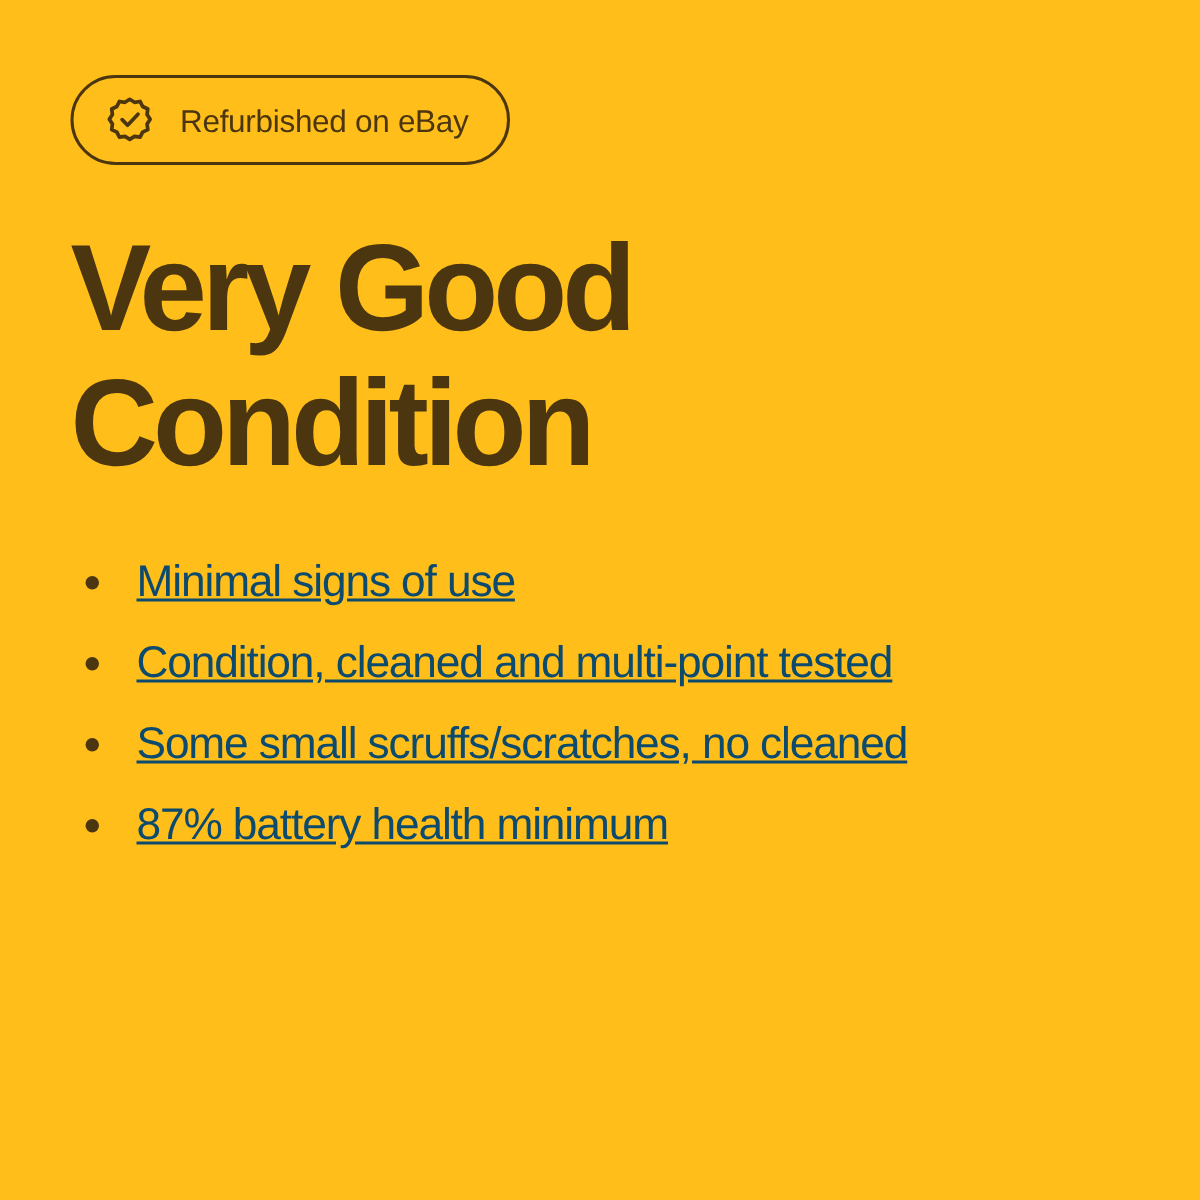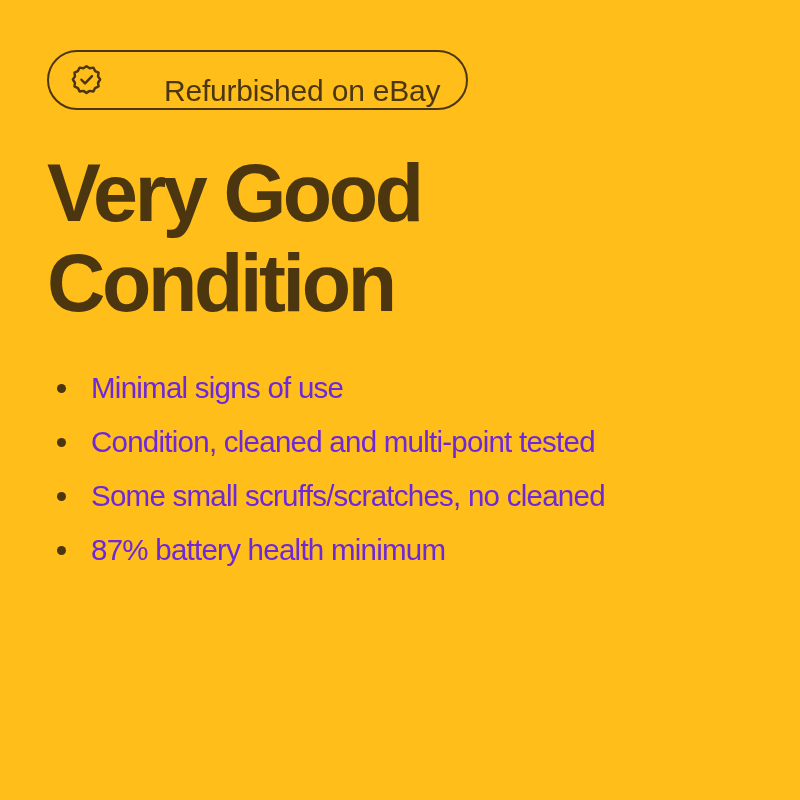--- a/index.html
+++ b/index.html
@@ -39,29 +39,28 @@
     background: transparent;
   }
   .badge-icon {
     width: 33px;
     height: 33px;
     display: block;
     flex: 0 0 auto;
   }
   .badge-icon svg { display: block; }
   .badge-label {
-    font-size: 30px;
+    font-size: 21px;
     line-height: 1;
     letter-spacing: -0.2px;
     color: #4C360F;
     font-weight: 400;
     white-space: nowrap;
     position: relative;
-    top: 11px;
-    margin-left: 44px;
+    top: 1px;
   }
 
   
   .heading {
     position: absolute;
     left: 47px;
     top: 148px;
     margin: 0;
     font-size: 82px;
     line-height: 90px;
@@ -98,23 +97,24 @@
     width: 9px;
     height: 9px;
     margin-top: -4px;
     border-radius: 50%;
     background: #4C360F;
   }
   .feature-text {
     font-size: 29.5px;
     line-height: 1;
     letter-spacing: -0.75px;
-    color: #6d28d9;
+    color: #0c4a6e;
     font-weight: 400;
     white-space: nowrap;
+    text-decoration: underline;
   }
 </style>
 </head>
 <body>
 
 <div class="card">
 
   <div class="badge-pill">
     <span class="badge-icon">
       <svg viewBox="0 0 48 48" width="33" height="33" aria-hidden="true">

